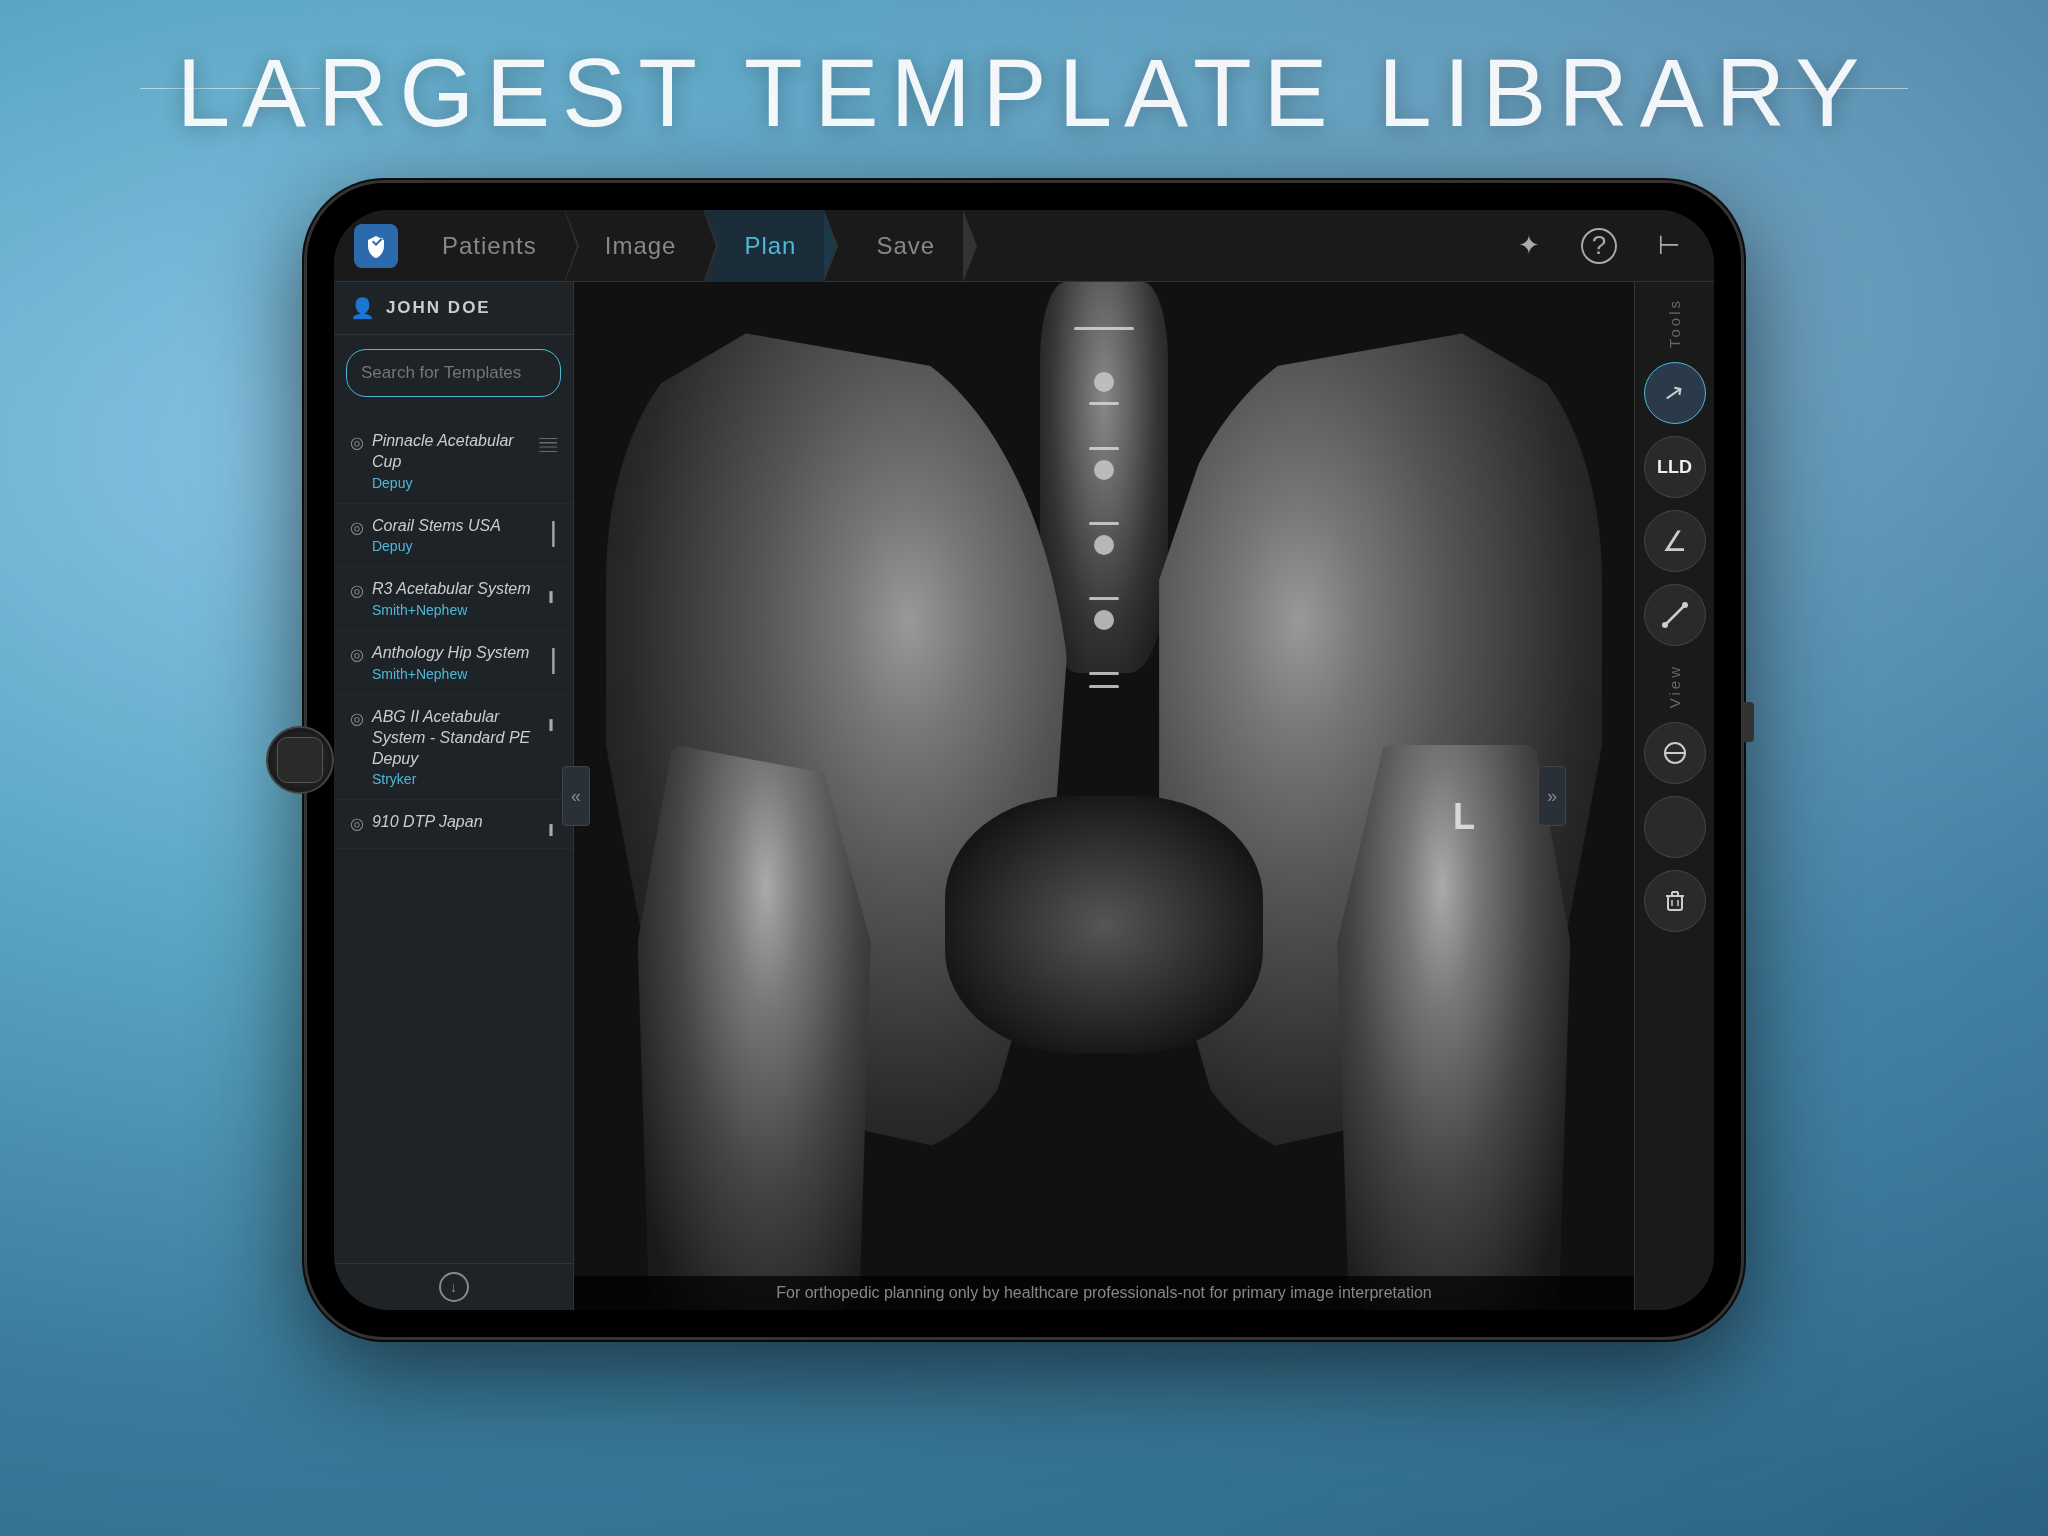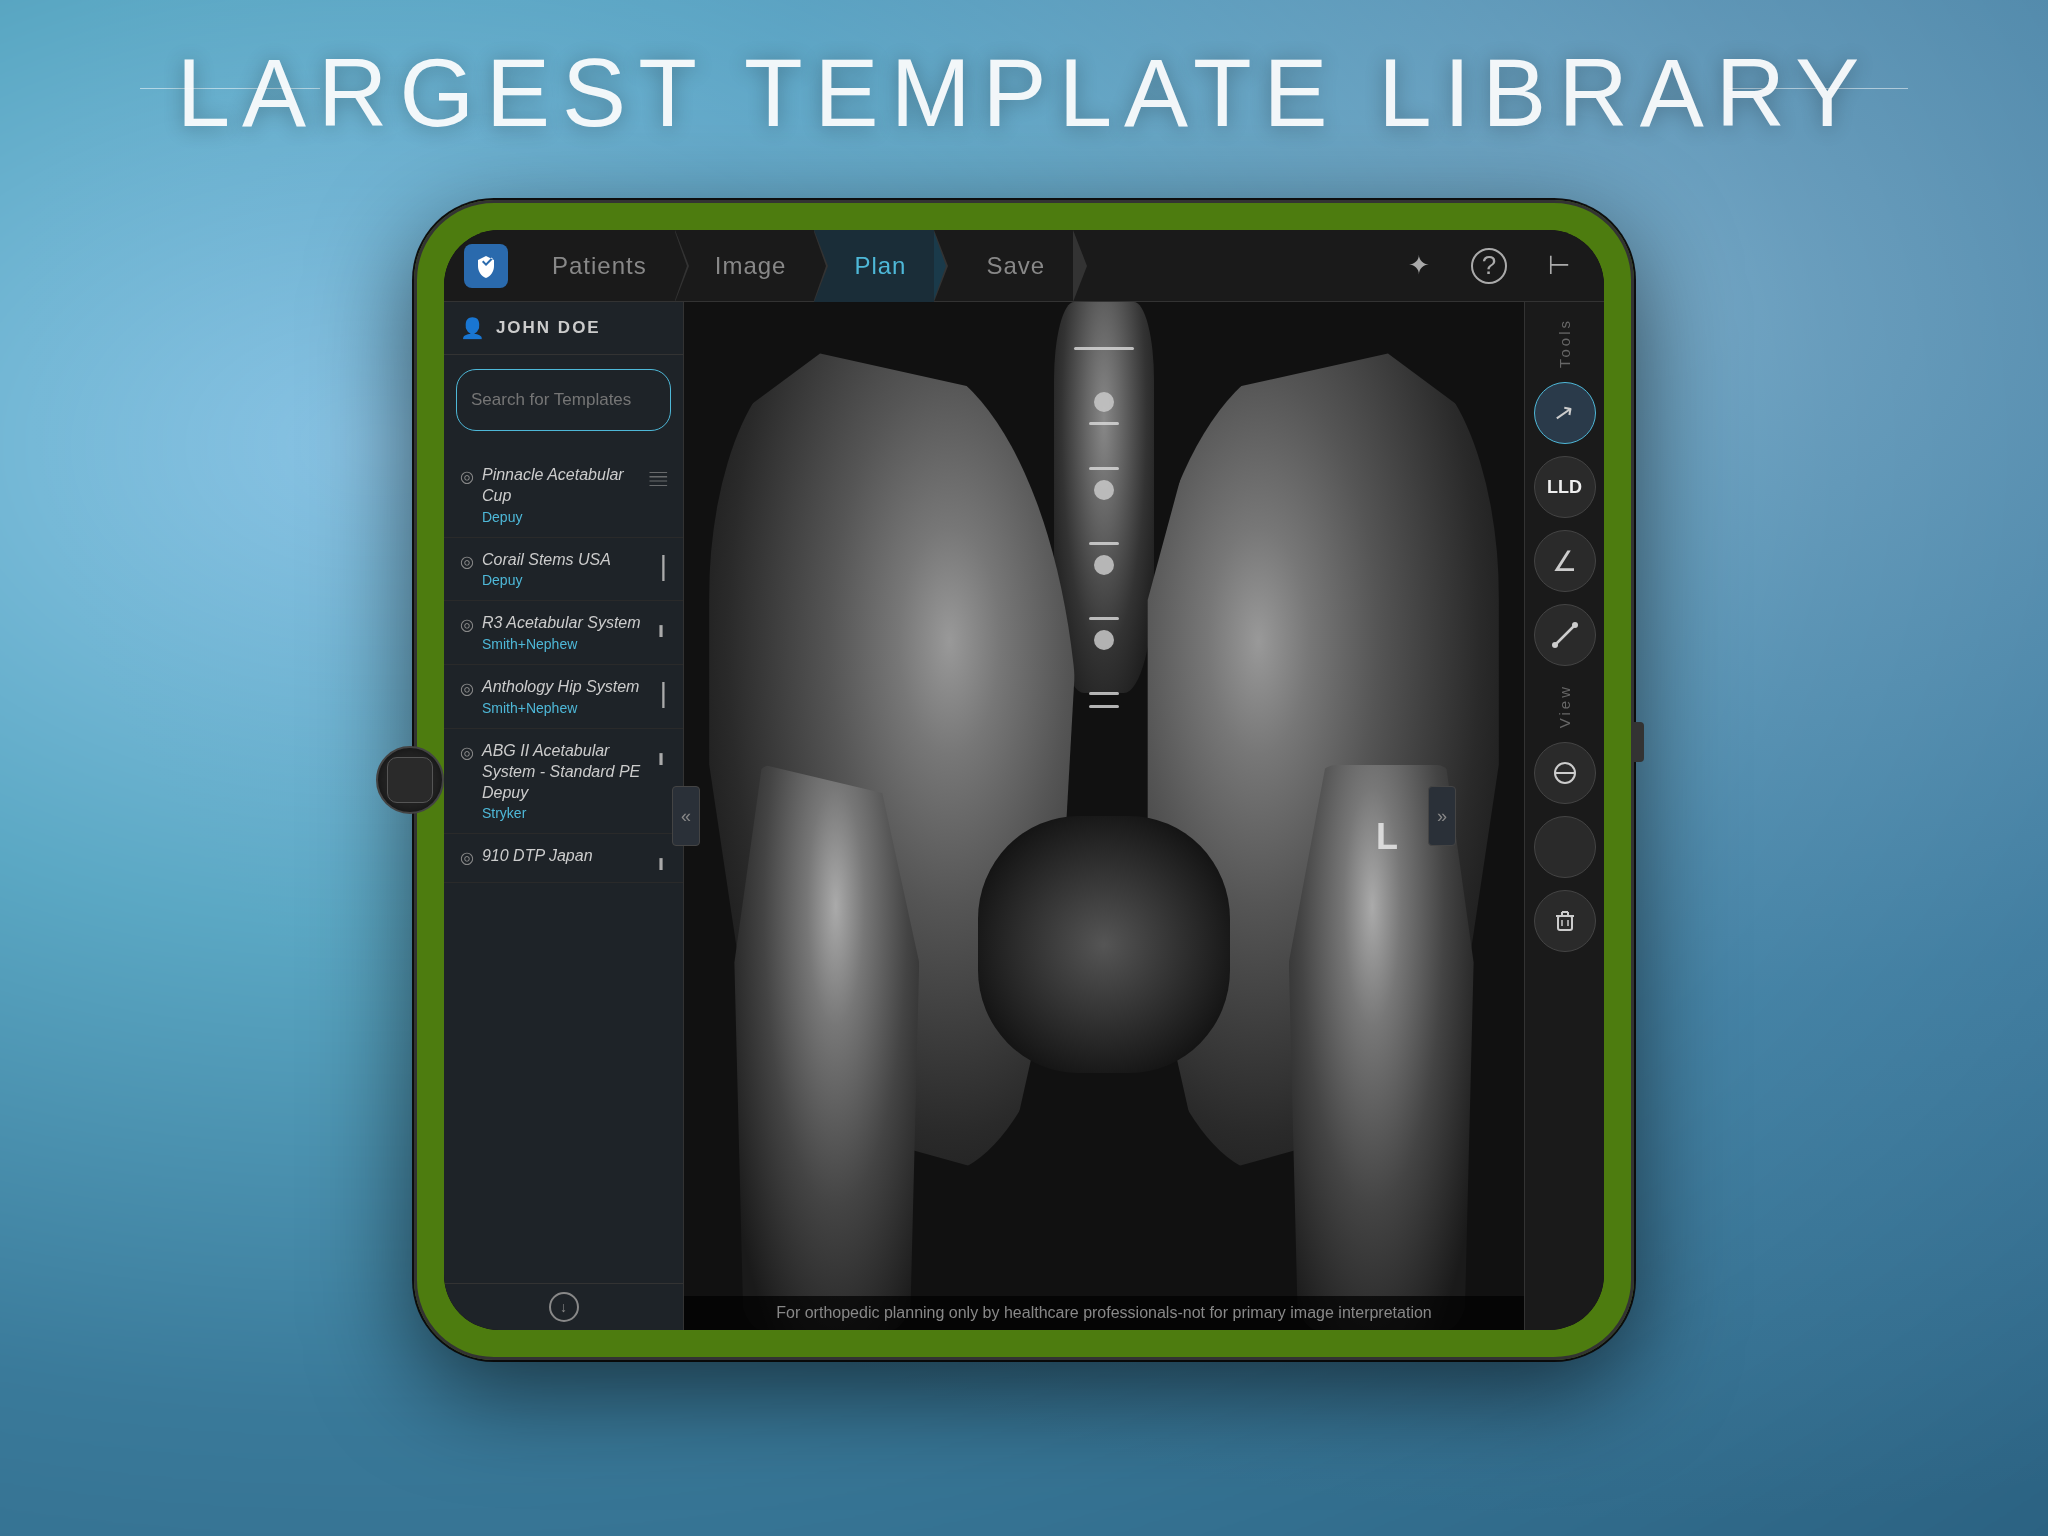--- a/index.html
+++ b/index.html
@@ -50,26 +50,25 @@
     }
     .title-line-left { left: 140px; }
     .title-line-right { right: 140px; }
 
     
     .ipad-frame {
       position: absolute;
       top: 180px;
       left: 50%;
       transform: translateX(-50%);
-      width: 1220px;
+      width: 1440px;
       height: 1160px;
-      background: #4d7c0f;
+      background: #000000;
       border-radius: 80px;
       box-shadow: 0 30px 100px rgba(0,0,0,0.6), inset 0 0 0 3px #333, 0 0 0 2px #111;
-      margin-top: 20px;
     }
     .ipad-screen {
       position: absolute;
       top: 30px;
       left: 30px;
       right: 30px;
       bottom: 30px;
       background: #1c1c1c;
       border-radius: 55px;
       overflow: hidden;
@@ -240,21 +239,21 @@
     .patient-icon {
       color: #888;
       font-size: 20px;
     }
 
     .search-box {
       margin: 14px 12px;
       background: transparent;
       border: 1px solid #4eb8d8;
       border-radius: 20px;
-      padding: 19px 14px;
+      padding: 12px 14px;
       display: flex;
       align-items: center;
       gap: 25px;
     }
     .search-input {
       background: transparent;
       border: none;
       color: #aaa;
       font-size: 17px;
       flex: 1;

